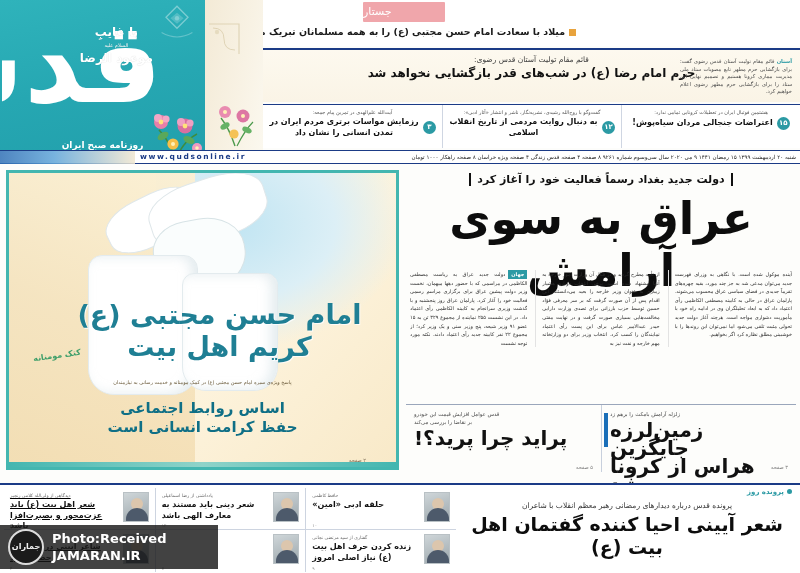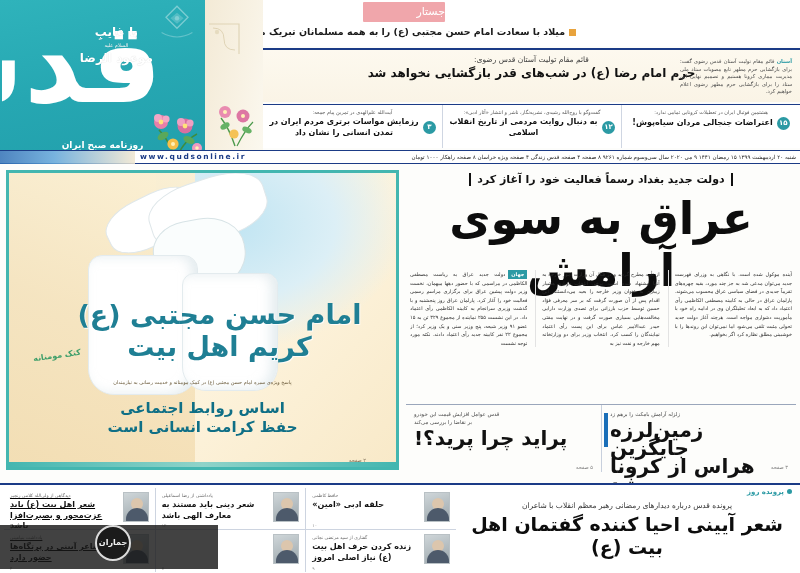--- a/index.html
+++ b/index.html
@@ -29,21 +29,21 @@
   }
   .jostar-tab {
     position: absolute;
     top: 2px;
     right: 355px;
     width: 82px;
     height: 20px;
     background: #f0a6ab;
     color: #ffffff;
     font-size: 11px;
-    text-align: right;
+    text-align: left;
     line-height: 20px;
     letter-spacing: 1px;
     border-radius: 1px;
   }
   .greeting {
     position: absolute;
     top: 26px;
     right: 0; left: 0;
     text-align: center;
     font-size: 9.5px;
@@ -610,21 +610,21 @@
 
   
   .watermark {
     position: absolute;
     left: 0;
     bottom: 4px;
     width: 218px;
     height: 44px;
     background: rgba(24,24,24,.82);
     display: flex;
-    flex-direction: column;
+    flex-direction: row;
     align-items: center;
     gap: 8px;
     padding-left: 8px;
     direction: ltr;
   }
   .wm-logo {
     flex: 0 0 auto;
     width: 36px; height: 36px;
     border-radius: 50%;
     background: #1b1b1b;

